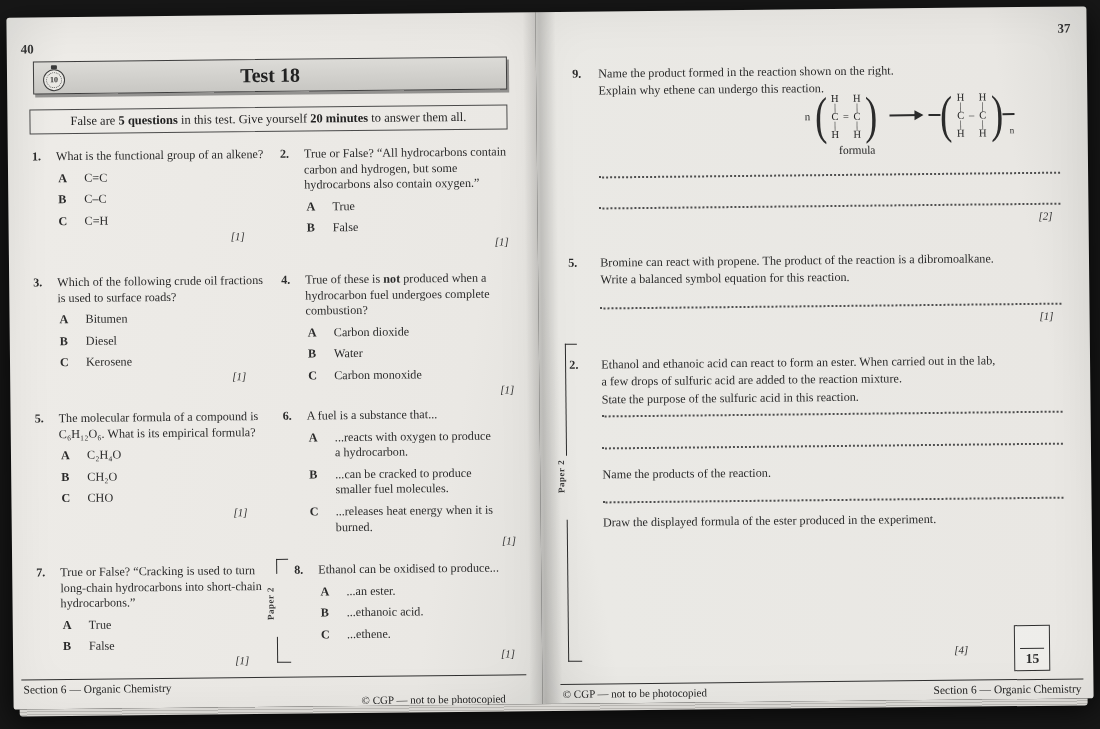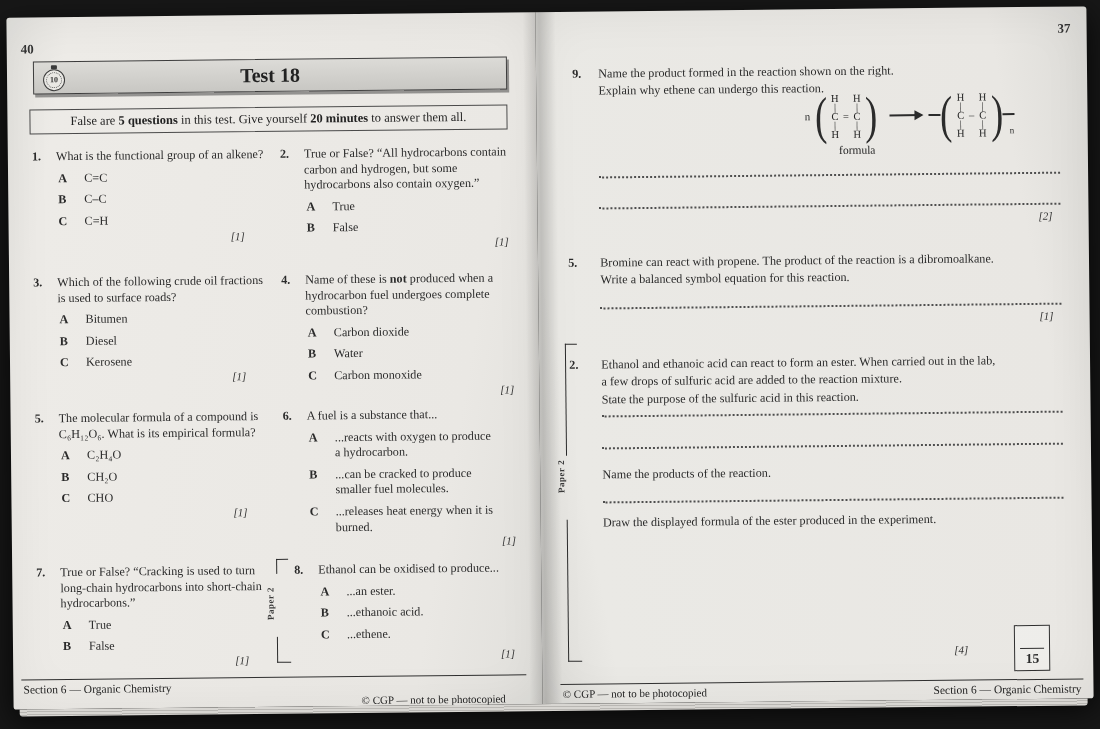--- a/index.html
+++ b/index.html
@@ -158,21 +158,21 @@
       <div class="opt">
           <span class="olet">C</span>
           <span class="otext">Kerosene</span>
         </div>
       <div class="marks">[1]</div>
     </div>
 
     <div class="q" style="left:272px;top:258px;width:244px;height:116px;">
       <div class="qhead">
           <span class="qnum">4.</span>
-          <span class="qtext"><span>Name of these is </span><b>not</b><span> produced when a hydrocarbon fuel undergoes complete combustion?</span></span>
+          <span class="qtext"><span>True of these is </span><b>not</b><span> produced when a hydrocarbon fuel undergoes complete combustion?</span></span>
         </div>
       <div class="opt">
           <span class="olet">A</span>
           <span class="otext">Carbon dioxide</span>
         </div>
       <div class="opt">
           <span class="olet">B</span>
           <span class="otext">Water</span>
         </div>
       <div class="opt">

